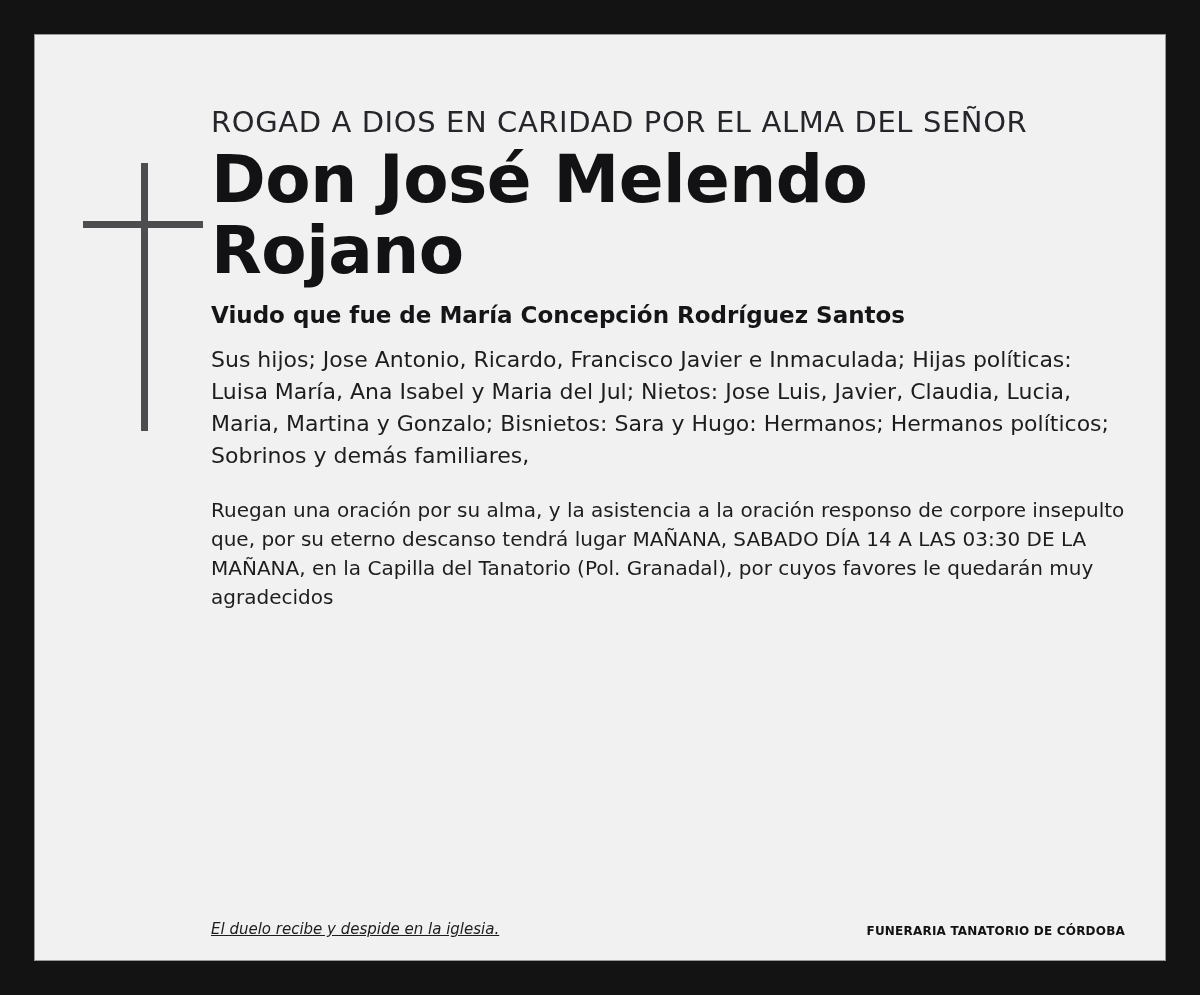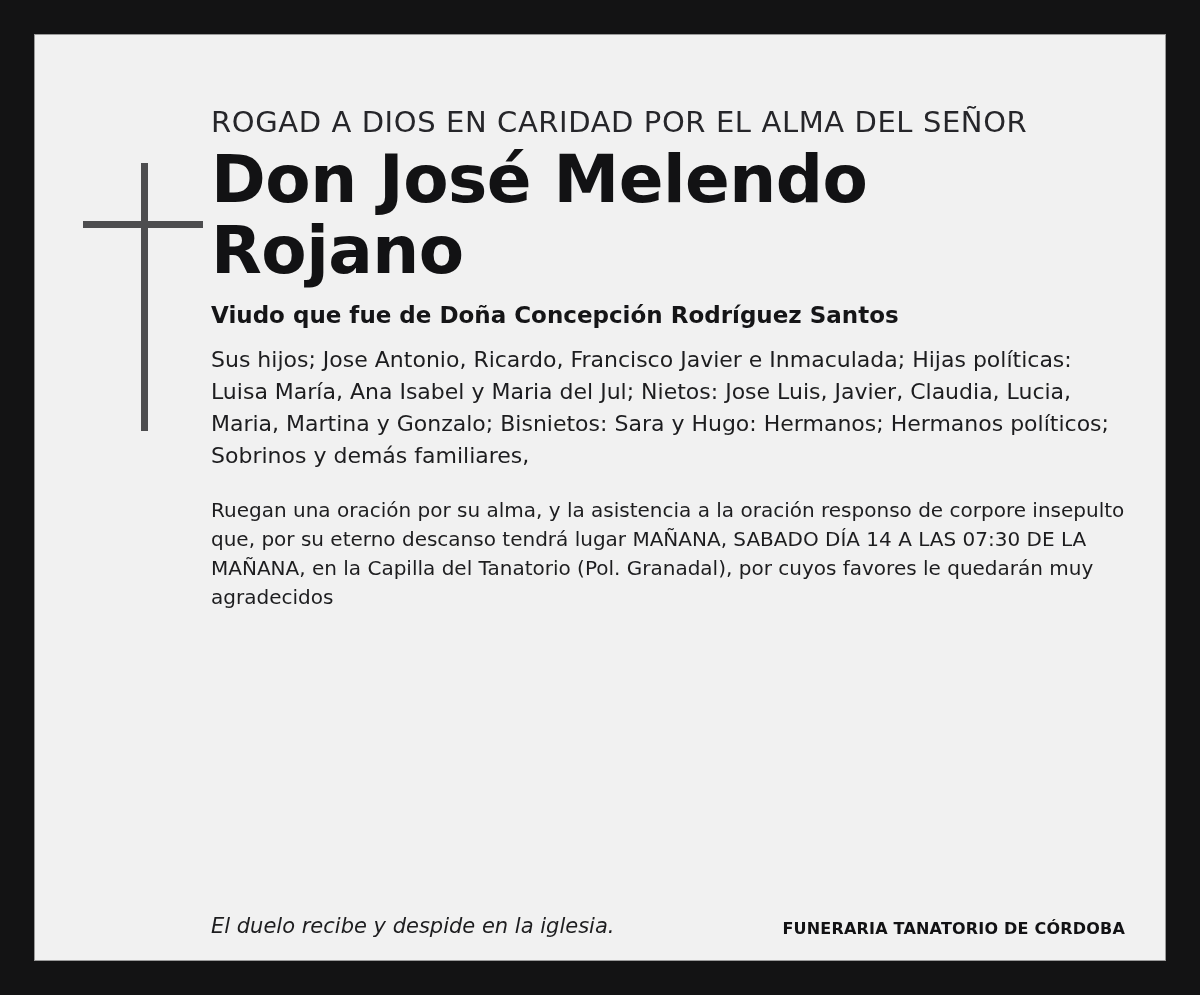--- a/index.html
+++ b/index.html
@@ -114,49 +114,50 @@
   .footer-row {
     position: absolute;
     left: 176px;
     right: 40px;
     bottom: 22px;
     display: flex;
     justify-content: space-between;
     align-items: flex-end;
   }
   .footer-left {
-    font-size: 21px;
+    font-size: 15px;
     font-style: italic;
     color: #1d1d1f;
+    text-decoration: underline;
   }
   .footer-right {
-    font-size: 16px;
+    font-size: 12px;
     font-weight: 700;
     color: #121214;
     letter-spacing: 0.2px;
     text-align: right;
   }
 </style>
 </head>
 <body>
 
 <div class="obituary-page">
   <div class="inner-frame">
 
     <div class="cross">
       <div class="bar-v"></div>
       <div class="bar-h"></div>
     </div>
 
     <div class="content">
       <p class="rogad">ROGAD A DIOS EN CARIDAD POR EL ALMA DEL SEÑOR</p>
       <h1 class="deceased-name">Don José Melendo Rojano</h1>
-      <p class="spouse-line">Viudo que fue de Doña Concepción Rodríguez Santos</p>
+      <p class="spouse-line">Viudo que fue de María Concepción Rodríguez Santos</p>
       <p class="family-text">Sus hijos; Jose Antonio, Ricardo, Francisco Javier e Inmaculada; Hijas políticas: Luisa María, Ana Isabel y Maria del Jul; Nietos: Jose Luis, Javier, Claudia, Lucia, Maria, Martina y Gonzalo; Bisnietos: Sara y Hugo: Hermanos; Hermanos políticos; Sobrinos y demás familiares,</p>
-      <p class="prayer-text">Ruegan una oración por su alma, y la asistencia a la oración responso de corpore insepulto que, por su eterno descanso tendrá lugar MAÑANA, SABADO DÍA 14  A LAS 07:30 DE LA MAÑANA, en la Capilla del Tanatorio (Pol. Granadal), por cuyos favores le quedarán muy agradecidos</p>
+      <p class="prayer-text">Ruegan una oración por su alma, y la asistencia a la oración responso de corpore insepulto que, por su eterno descanso tendrá lugar MAÑANA, SABADO DÍA 14  A LAS 03:30 DE LA MAÑANA, en la Capilla del Tanatorio (Pol. Granadal), por cuyos favores le quedarán muy agradecidos</p>
     </div>
 
     <div class="footer-row">
       <div class="footer-left">El duelo recibe y despide en la iglesia.</div>
       <div class="footer-right">FUNERARIA TANATORIO DE CÓRDOBA</div>
     </div>
 
   </div>
 </div>
 

